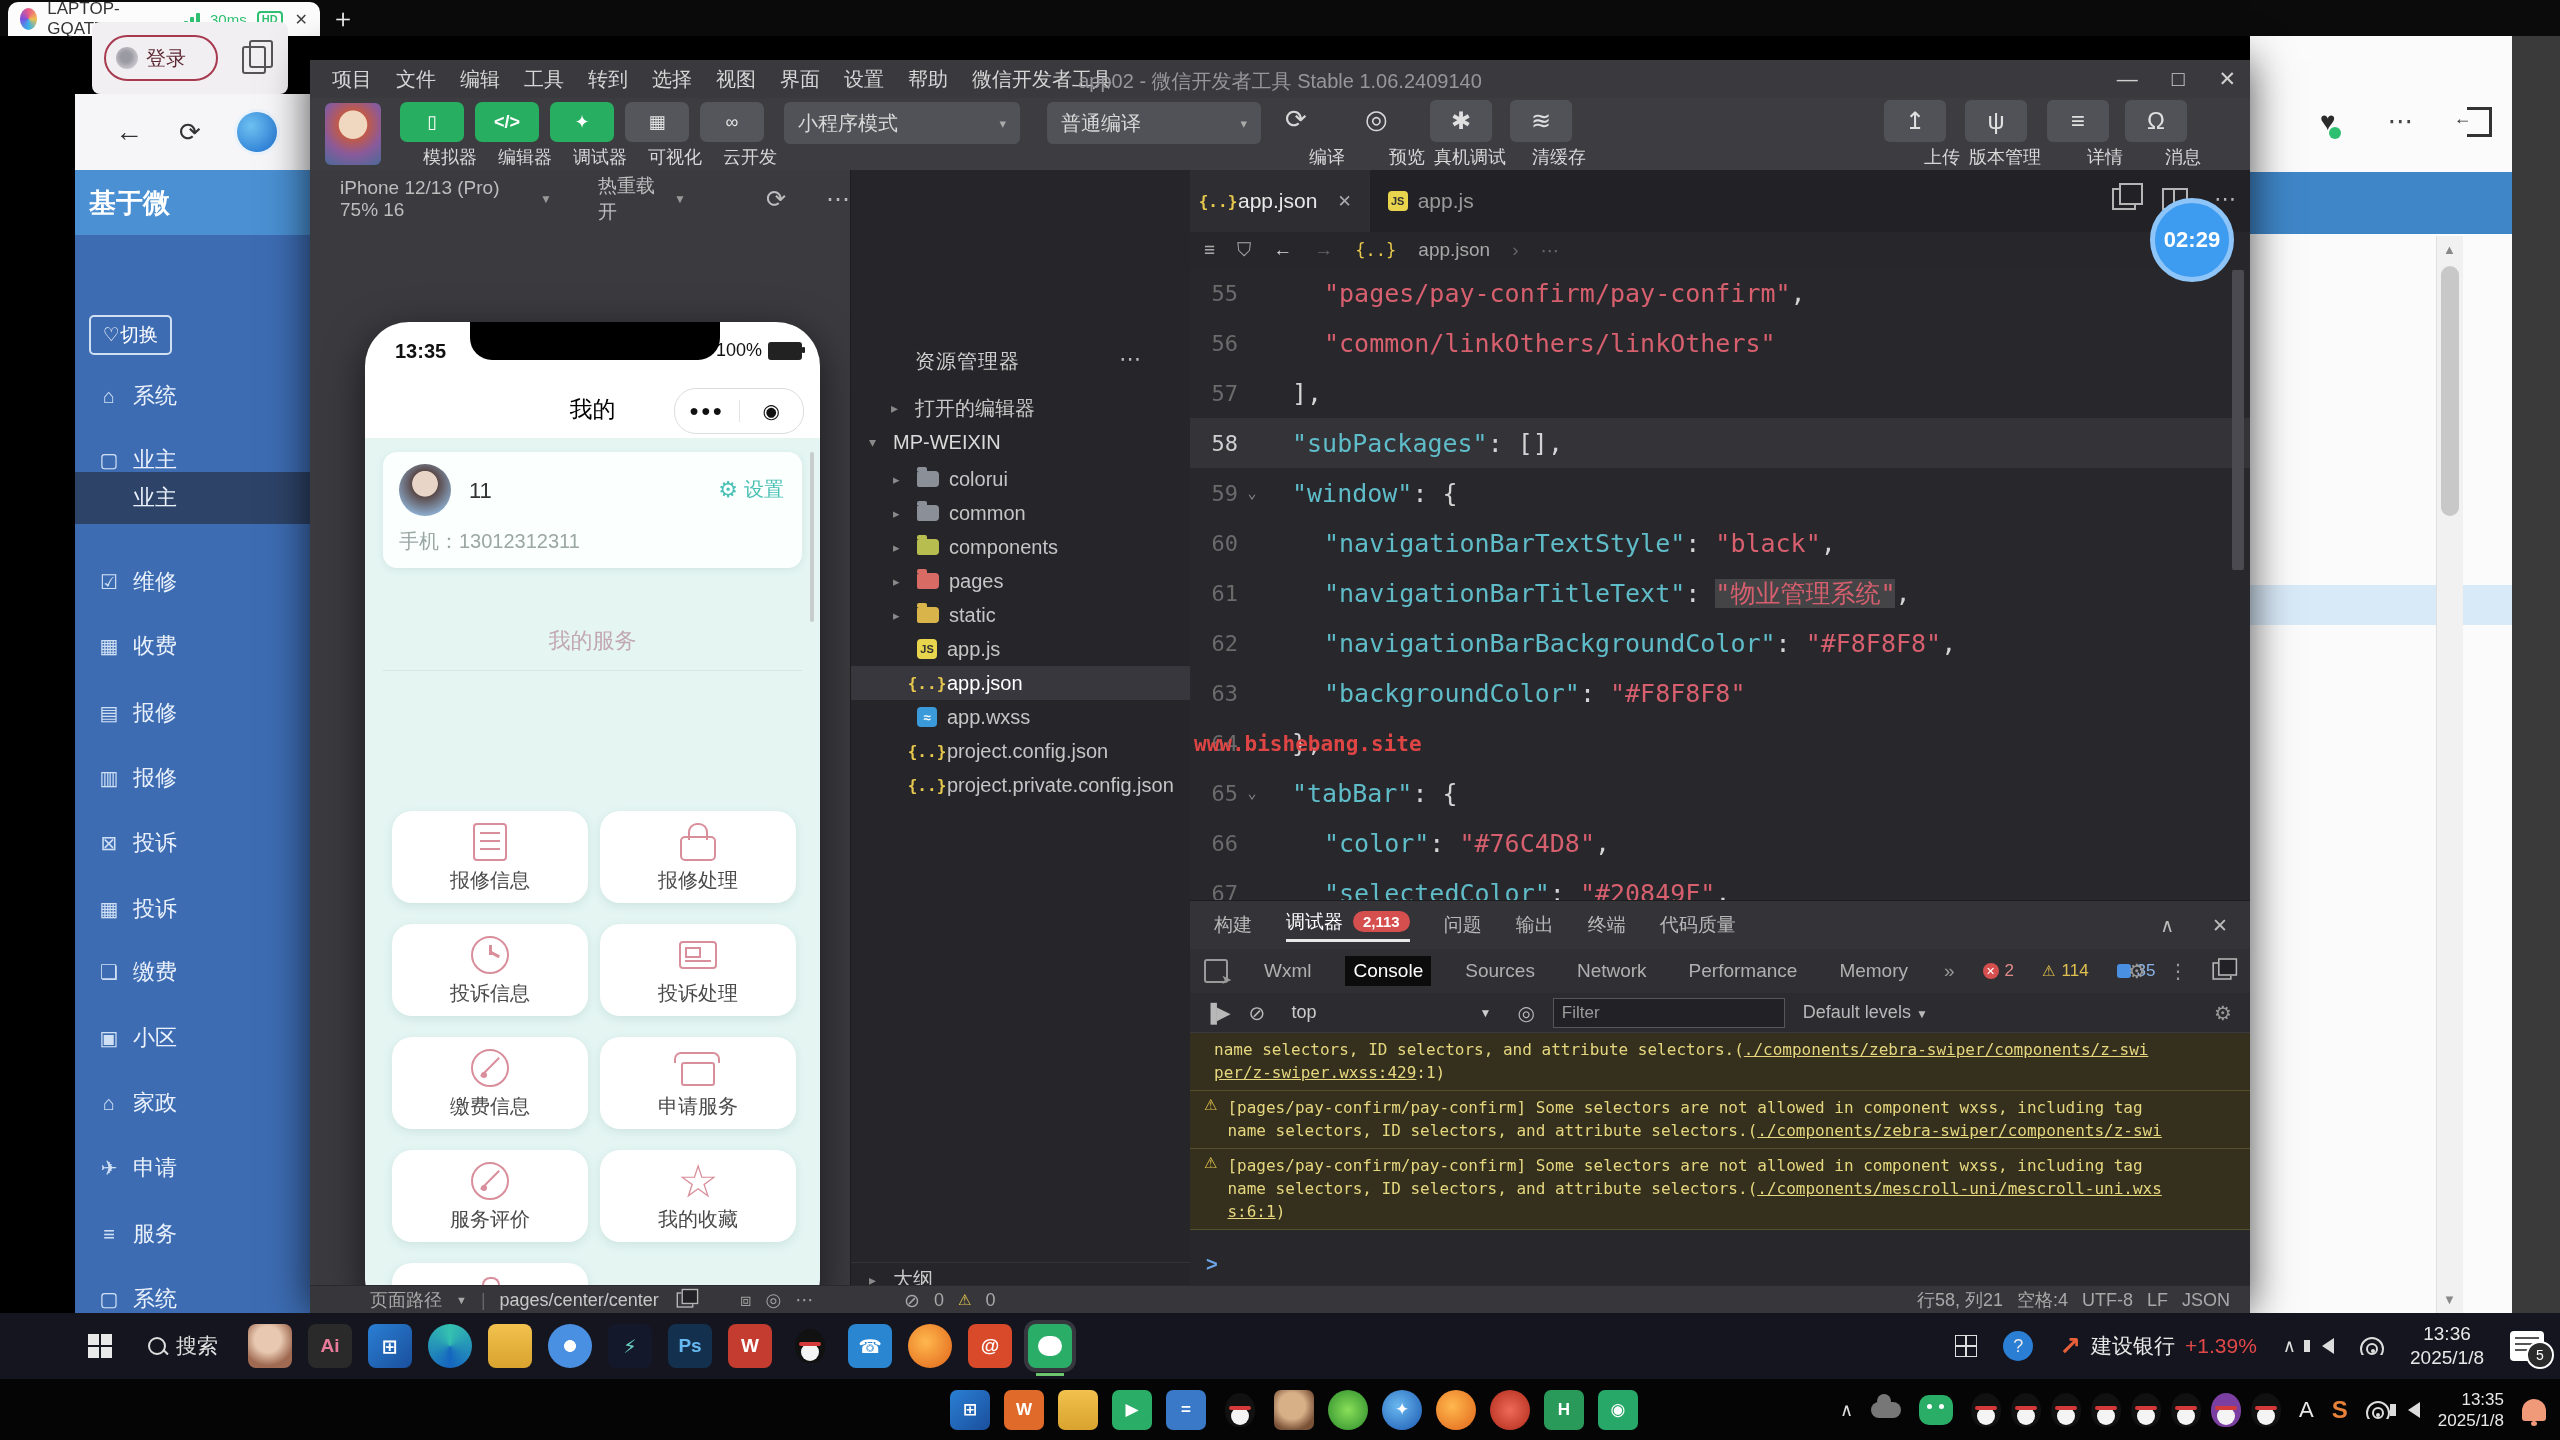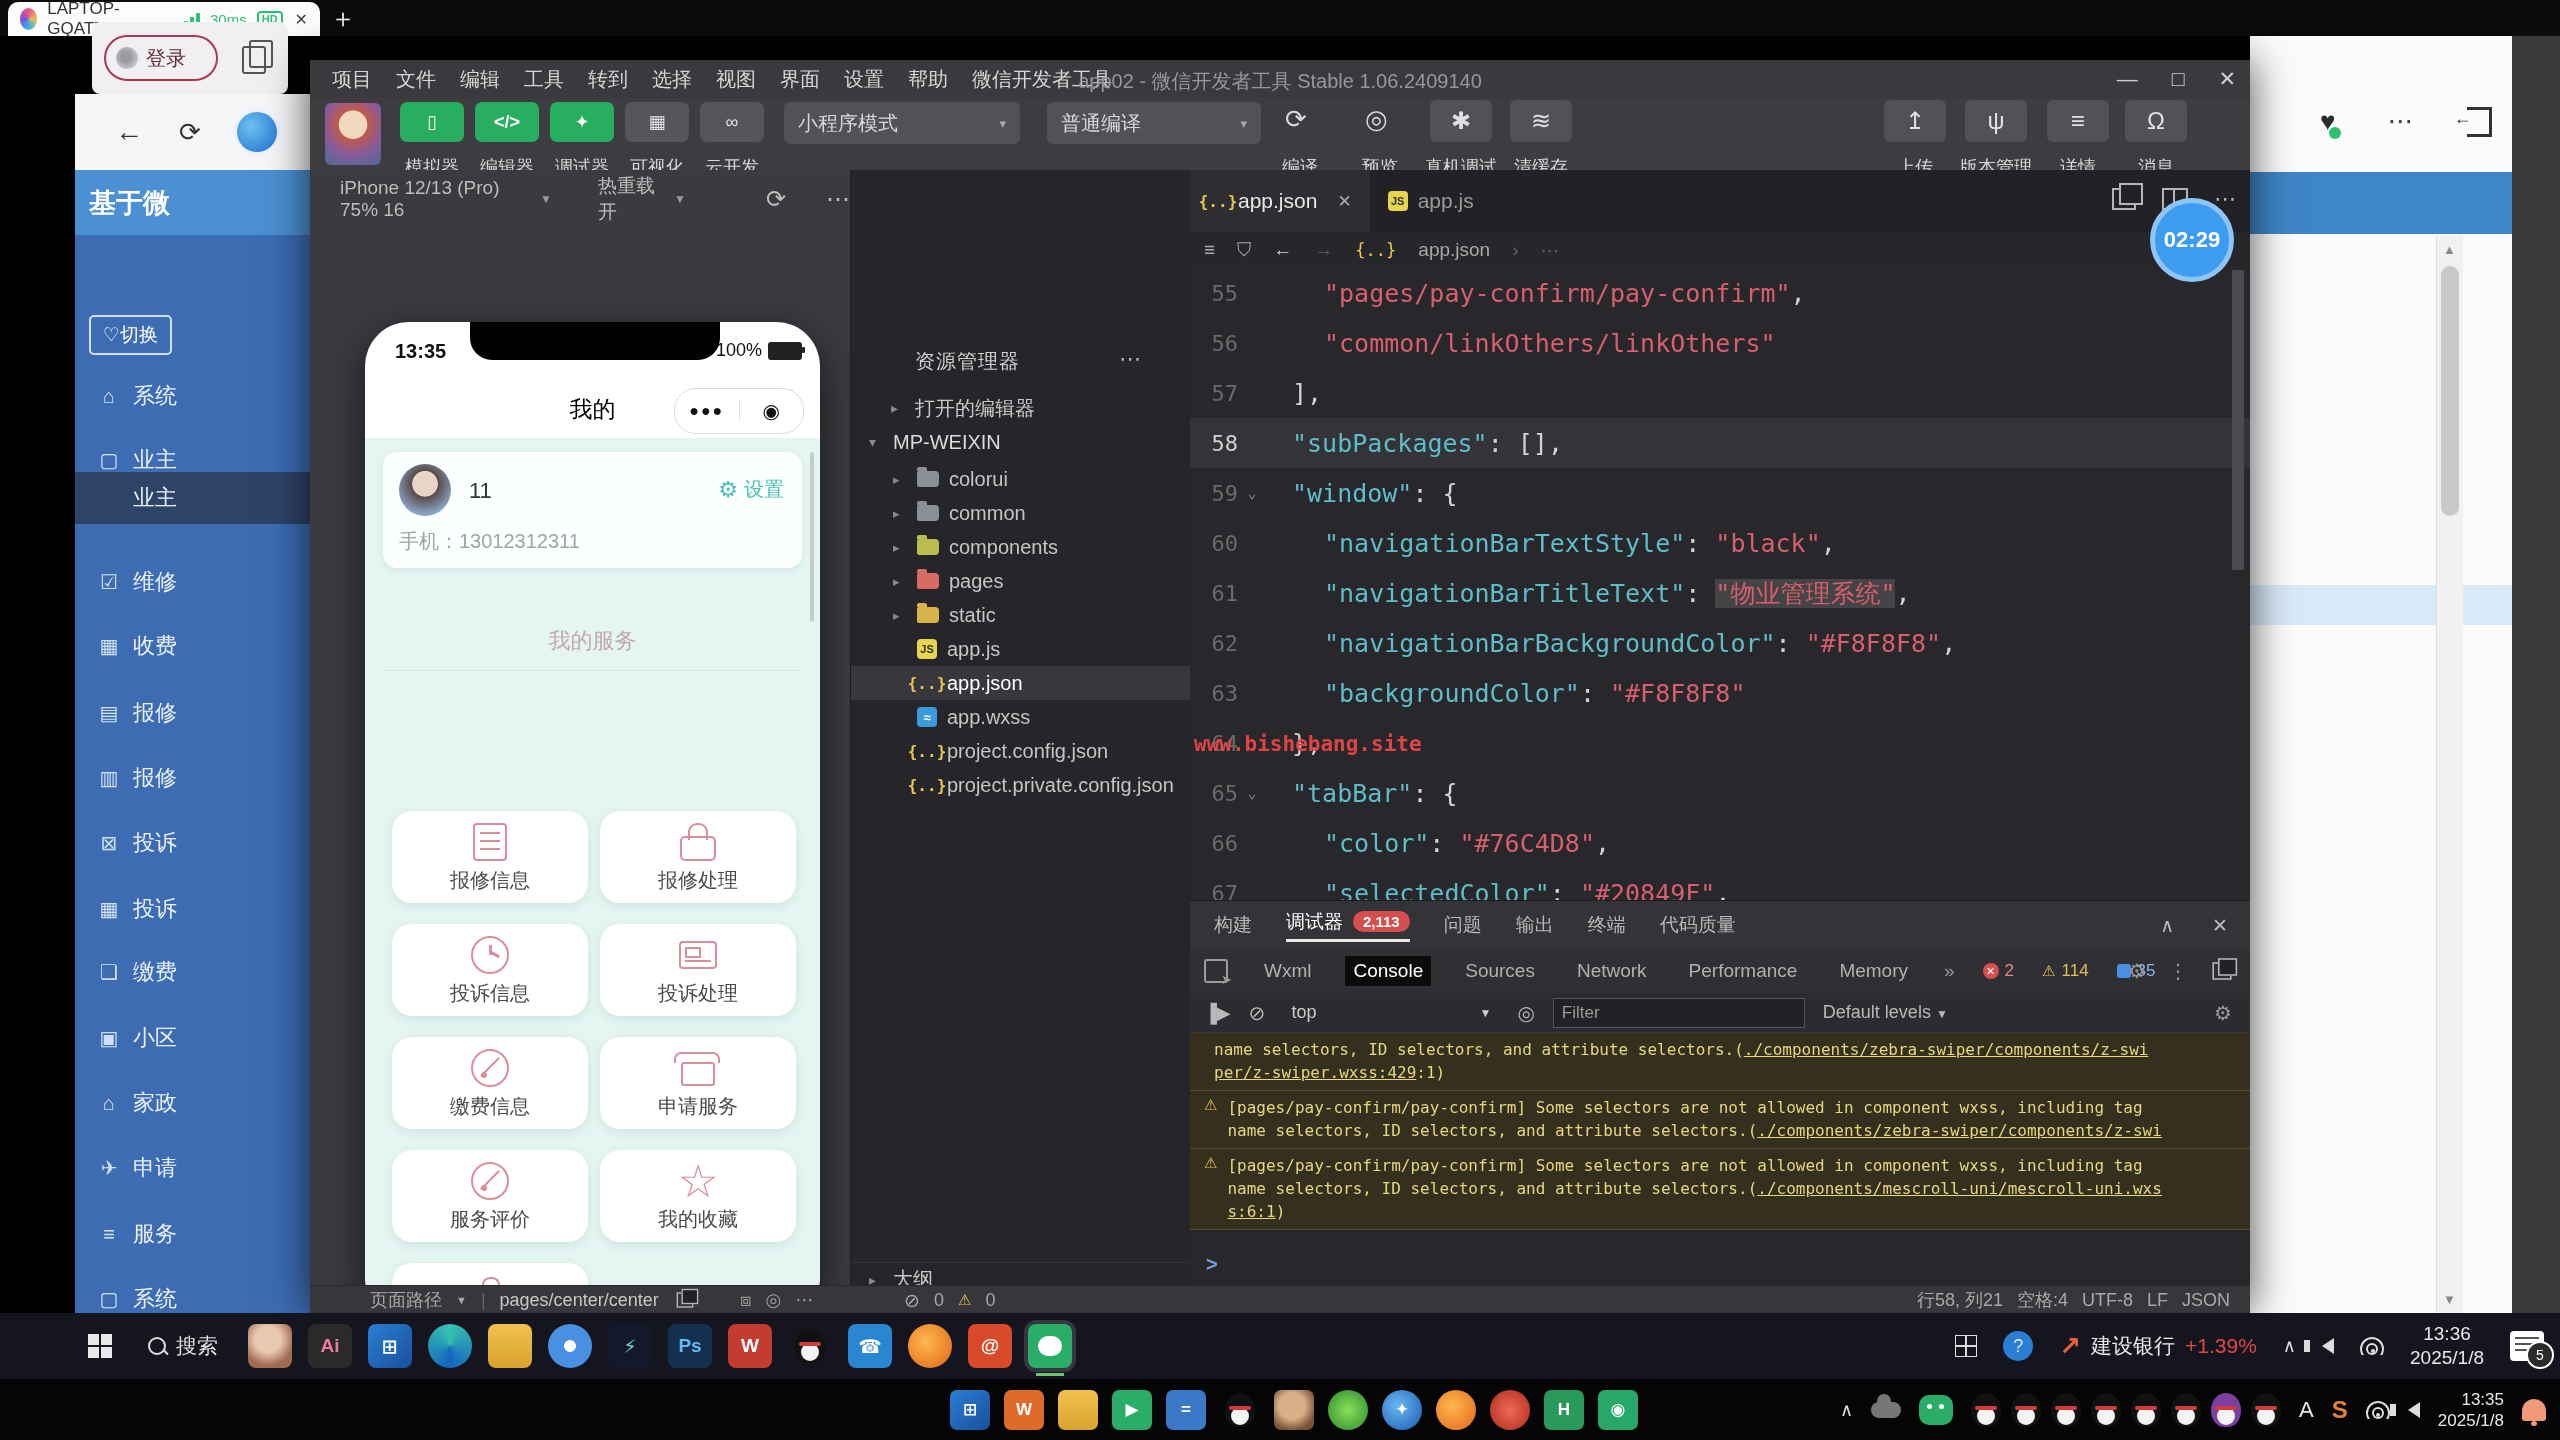--- a/index.html
+++ b/index.html
@@ -69,21 +69,21 @@
   #dt-winbtns{position:absolute;right:14px;top:0;height:38px;display:flex;gap:34px;align-items:center}
   #dt-winbtns span{color:#cfcfcf;font-size:21px}
 
   #dt-toolbar{left:0;top:38px;width:1940px;height:72px;background:#3c3c41;border-bottom:1px solid #2c2c30}
   #tb-avatar{left:15px;top:5px;width:56px;height:62px;border-radius:6px;
     background:radial-gradient(circle at 50% 35%,#f0d8c0 28%,#c05a4a 30%,#8a5a9a 60%,#4a6a9a 100%)}
   .tbtn{position:absolute;top:4px;width:64px;height:40px;border-radius:7px;display:flex;align-items:center;justify-content:center;
     color:#fff;font-size:18px;font-weight:bold}
   .tbtn.green{background:#27ae60}
   .tbtn.gray{background:#55565c;color:#e3e3e3;font-weight:normal}
-  .tlabel{position:absolute;top:57px;width:90px;text-align:center;color:#d8d8d8;font-size:18px;white-space:nowrap}
+  .tlabel{position:absolute;top:47px;width:90px;text-align:right;color:#d8d8d8;font-size:18px;white-space:nowrap}
   .dt-select{position:absolute;top:4px;height:42px;background:#515258;border-radius:6px;color:#d8d8d8;font-size:20px;
     display:flex;align-items:center;justify-content:space-between;padding:0 14px;box-sizing:border-box}
   .dt-select .car{font-size:13px;color:#aaa}
   .act-ic{position:absolute;top:6px;color:#d8d8d8;font-size:26px}
   .act-box{position:absolute;top:2px;width:62px;height:42px;background:#515258;border-radius:6px;color:#e0e0e0;
     display:flex;align-items:center;justify-content:center;font-size:24px}
 
   
   #sim-panel{left:0;top:110px;width:540px;height:1115px;background:#3a3a3f}
   #sim-devrow{position:absolute;left:0;top:6px;width:540px;height:46px;display:flex;align-items:center;color:#bdbdbd;font-size:19px}
@@ -198,21 +198,21 @@
   #con-row2 .dt.active{background:#0c0c0c;color:#fff}
   #con-row2 .chev{color:#9a9a9a;font-size:19px}
   .cnt{display:flex;align-items:center;gap:6px;font-size:17px}
   .err-ic{width:16px;height:16px;border-radius:50%;background:#d64f4f;color:#fff;font-size:11px;display:flex;align-items:center;justify-content:center}
   .cnt.e{color:#e08a8a}.cnt.w{color:#e0c050}.cnt.i{color:#8ab4e8}
   .warn-tri{color:#e6c34c;font-size:15px}
   .info-sq{width:14px;height:14px;background:#4a90e2;border-radius:3px}
   #con-row2 .ricons{position:absolute;right:16px;display:flex;gap:22px;color:#9a9a9a;font-size:20px;align-items:center}
   #con-row3{position:absolute;left:0;top:92px;width:100%;height:40px;background:#2c2c30;border-bottom:1px solid #3a3a3e;display:flex;align-items:center;gap:18px;padding-left:14px;box-sizing:border-box;color:#b8b8b8;font-size:18px}
   #ctx-sel{width:200px;height:28px;display:flex;align-items:center;justify-content:space-between;padding:0 8px;color:#ccc}
-  #filter-box{width:252px;height:30px;background:#222226;border:1px solid #565656;color:#9a9a9a;font-size:17px;padding:0 8px;box-sizing:border-box;display:flex;align-items:center}
+  #filter-box{width:232px;height:30px;background:#222226;border:1px solid #565656;color:#9a9a9a;font-size:17px;padding:0 8px;box-sizing:border-box;display:flex;align-items:center}
   #con-row3 .gearR{position:absolute;right:18px;color:#9a9a9a;font-size:20px}
   #con-msgs{position:absolute;left:0;top:132px;width:100%}
   .cmsg{background:#34301d;border-bottom:1px solid #55502c;padding:5px 10px 6px 14px;display:flex;gap:10px}
   .cmsg .body{color:#e6d77f;font-size:16px;line-height:23px;font-family:"DejaVu Sans Mono","Liberation Mono",monospace}
   .cmsg .u{text-decoration:underline}
   #con-prompt{position:absolute;left:16px;top:352px;color:#6ea6e8;font-size:20px;font-weight:bold}
 
   
   #dt-bottom{left:0;top:1225px;width:1940px;height:28px;background:#37373b;border-top:1px solid #2a2a2e;color:#a8a8a8;font-size:18px}
   #dt-bottom .grp{position:absolute;top:0;height:28px;display:flex;align-items:center;gap:14px}

